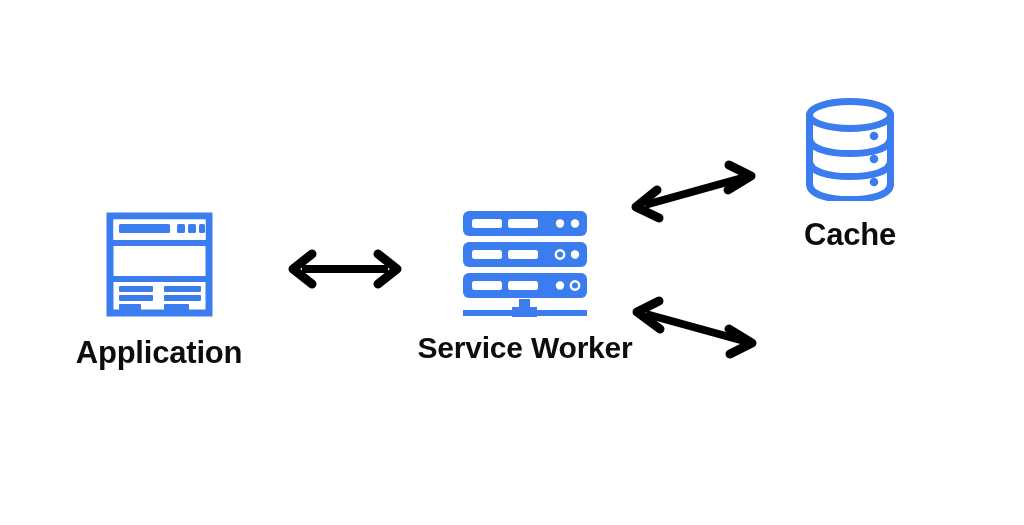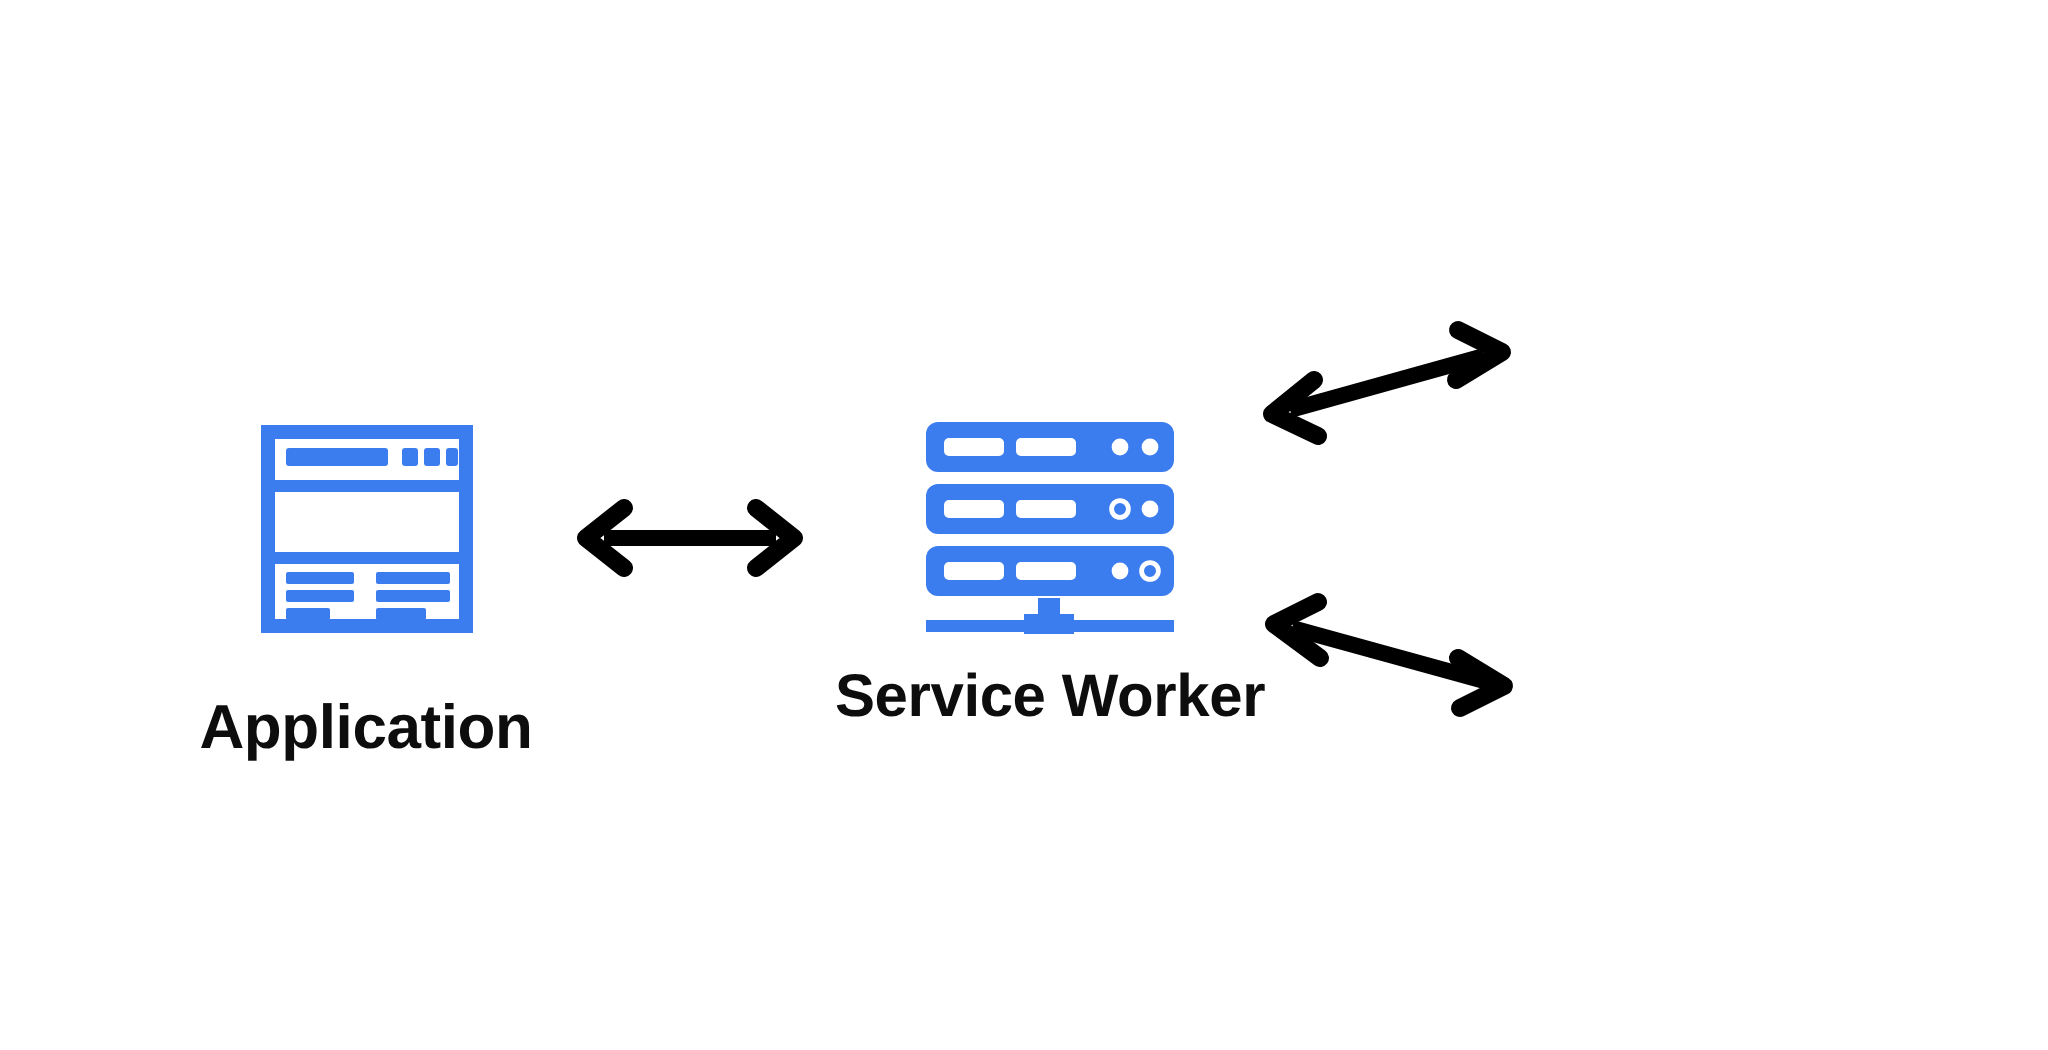--- a/index.html
+++ b/index.html
@@ -30,24 +30,23 @@
     font-family: "Liberation Sans", sans-serif;
     font-weight: bold;
     color: #0d0d0d;
     line-height: 1;
     white-space: nowrap;
     letter-spacing: -0.2px;
   }
 
   
   #node-application {
-    left: 78px;
+    left: 54px;
     top: 212px;
     width: 210px;
-    gap: 10px;
   }
   #node-application .node-label {
     font-size: 31px;
     margin-top: 16px;
   }
 
   
   #node-service-worker {
     left: 400px;
     top: 209px;
@@ -171,15 +170,39 @@
         <rect x="58" y="90" width="11" height="12" fill="#3b7def"></rect>
 
         <rect x="51" y="98" width="25" height="10" fill="#3b7def"></rect>
 
         <rect x="2" y="101" width="124" height="6" fill="#3b7def"></rect>
       </svg>
     </span>
     <span class="node-label">Service Worker</span>
   </div>
 
+  <div class="node" id="node-cache">
+    <span>
+      <svg width="92" height="103" viewBox="0 0 92 103" xmlns="http://www.w3.org/2000/svg">
+        <g fill="none" stroke="#3b7def" stroke-width="7" stroke-linecap="round">
+
+          <path d="M5.5 17 L5.5 86"></path>
+          <path d="M86.5 17 L86.5 86"></path>
+
+          <path d="M5.5 86 C5.5 96.5 23.6 101.5 46 101.5 C68.4 101.5 86.5 96.5 86.5 86"></path>
+
+          <ellipse cx="46" cy="17" rx="40.5" ry="13.5"></ellipse>
+
+          <path d="M5.5 40 C5.5 50.5 23.6 55.5 46 55.5 C68.4 55.5 86.5 50.5 86.5 40"></path>
+
+          <path d="M5.5 63 C5.5 73.5 23.6 78.5 46 78.5 C68.4 78.5 86.5 73.5 86.5 63"></path>
+        </g>
+
+        <circle cx="70" cy="38" r="4.3" fill="#3b7def"></circle>
+        <circle cx="70" cy="61" r="4.3" fill="#3b7def"></circle>
+        <circle cx="70" cy="84" r="4.3" fill="#3b7def"></circle>
+      </svg>
+    </span>
+    <span class="node-label">Cache</span>
+  </div>
 
 
 </div>
 
 </body></html>

